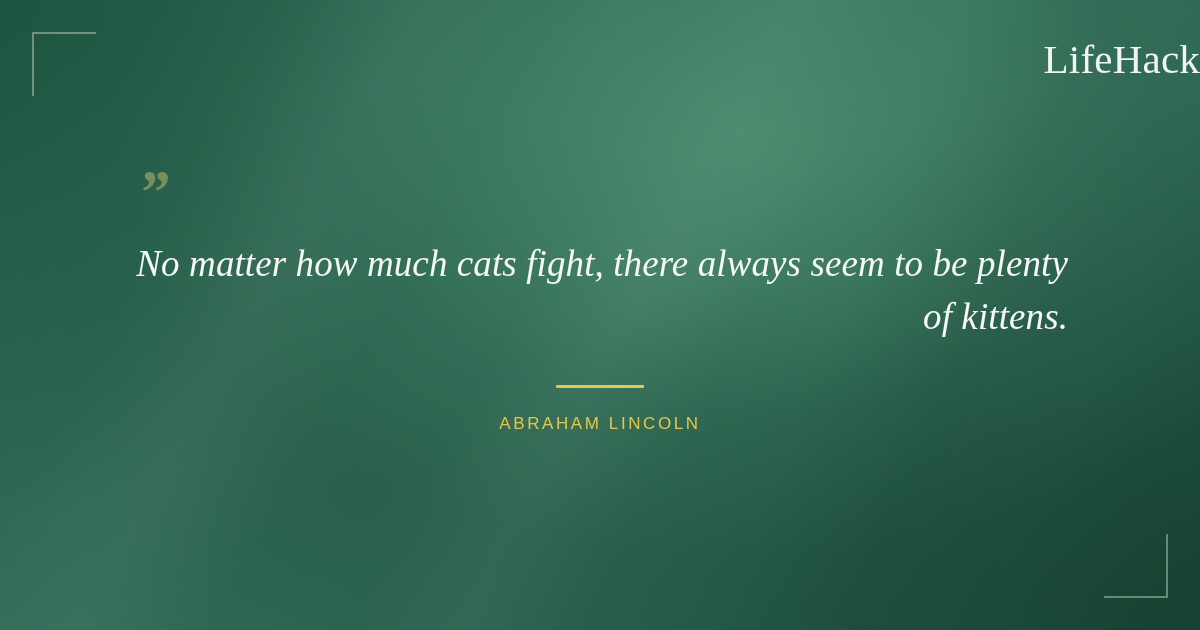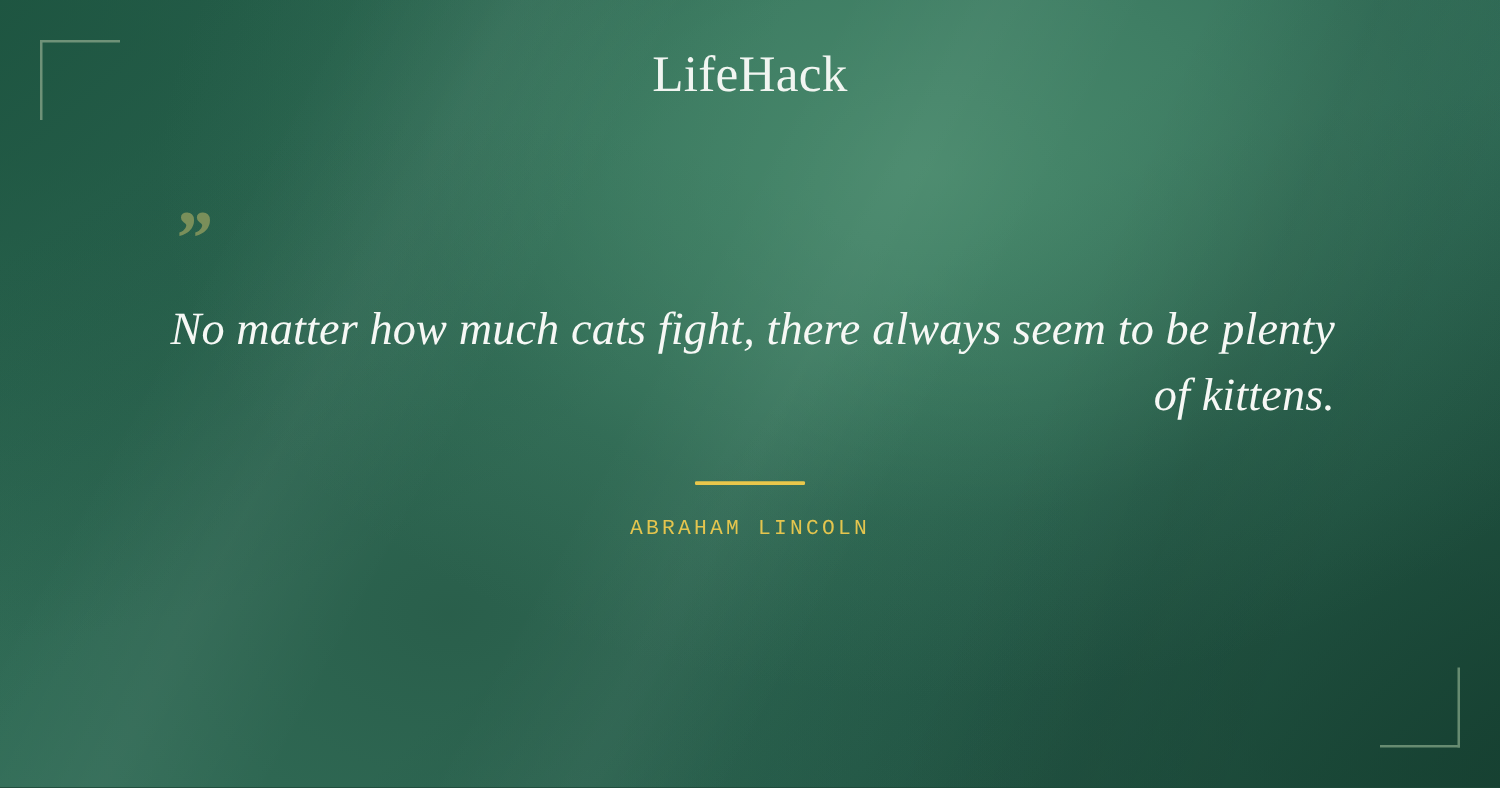--- a/index.html
+++ b/index.html
@@ -52,21 +52,21 @@
     border-bottom: 2px solid #678b71;
     border-right: 2px solid #678b71;
   }
 
   
   .logo {
     position: absolute;
     top: 38px;
     left: 0;
     right: 0;
-    text-align: center;
+    text-align: right;
     font-family: "Liberation Serif", serif;
     font-size: 41px;
     line-height: 1.05;
     color: #f1f5f1;
     letter-spacing: 0.2px;
     font-weight: 400;
   }
 
   
   .quote-wrap {
@@ -103,21 +103,21 @@
     width: 88px;
     height: 3px;
     background: #e9c74b;
     margin: 42px auto 0 auto;
     border-radius: 1px;
   }
 
   .author {
     margin-top: 26px;
     text-align: center;
-    font-family: Liberation Mono, monospace;
+    font-family: Liberation Sans, sans-serif;
     font-size: 17px;
     font-weight: 500;
     color: #e4c54e;
     letter-spacing: 2.6px;
     text-transform: uppercase;
   }
 </style>
 </head>
 <body>
 

